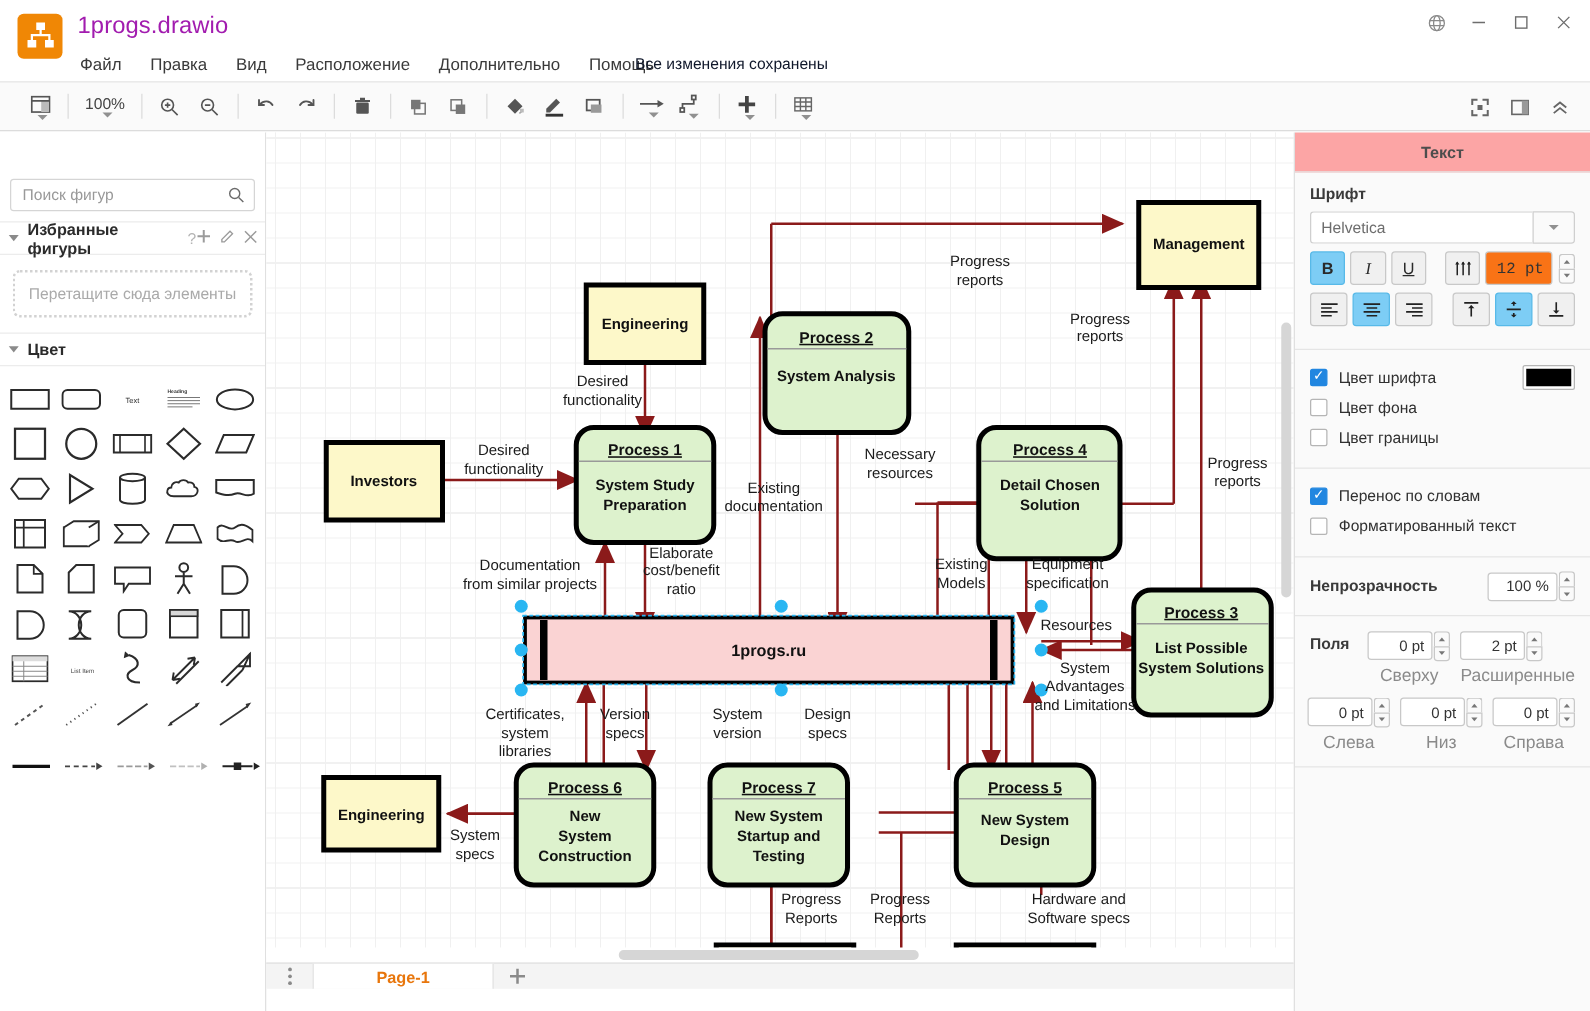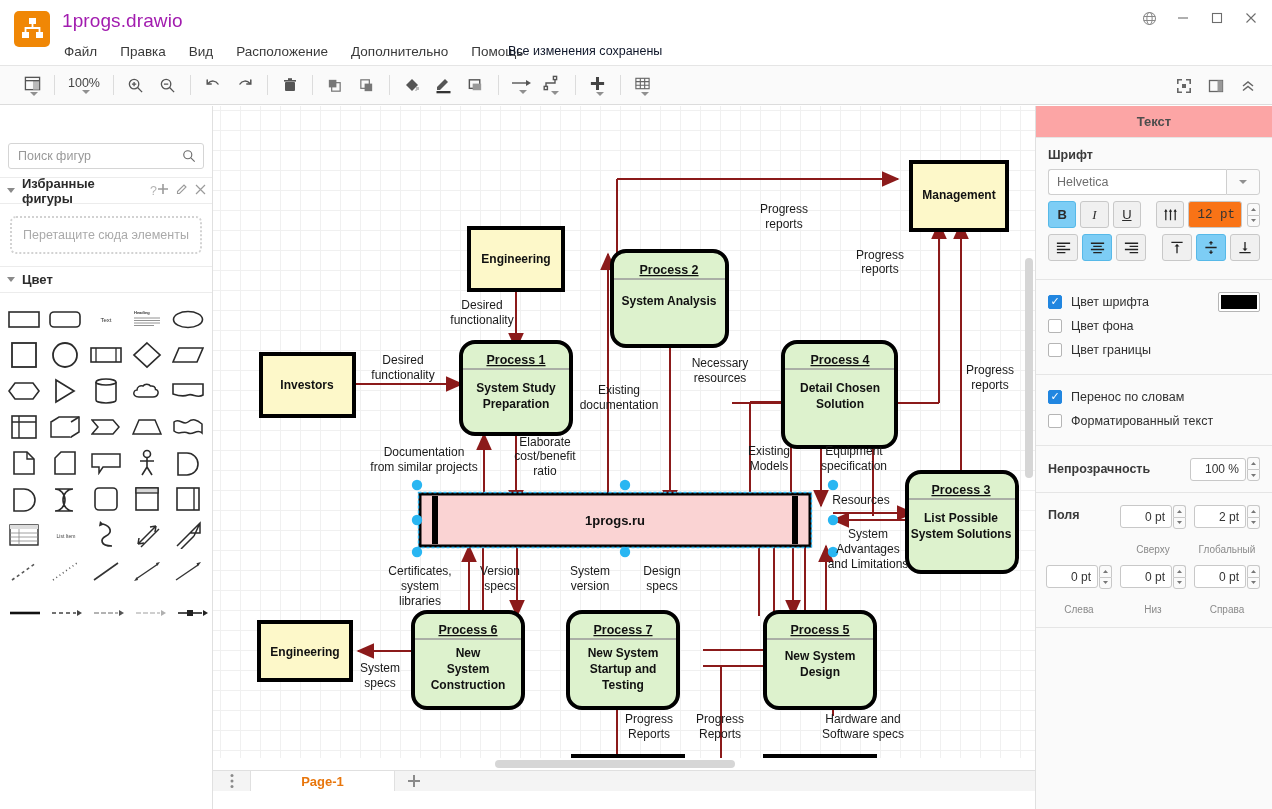--- a/index.html
+++ b/index.html
@@ -192,21 +192,21 @@
   .colorswatch i { display:block; width:100%; height:100%; background:#000; }
   .rp-row { display:flex; align-items:center; height:30px; }
   .rp-rowlabel { font-size:12.5px; color:#3a3a3a; font-weight:700; }
   .numbox {
     width:52px; height:23px; border:1px solid #c8c8c8; border-radius:3px; background:#fff;
     display:flex; align-items:center; justify-content:flex-end; padding-right:6px;
     font-size:12px; color:#333;
   }
   .fieldgrid { display:flex; gap:8px; }
   .fieldcell { text-align:center; }
-  .fieldcell .cap { font-size:10px; color:#8a8a8a; margin-top:14px; }
+  .fieldcell .cap { font-size:14px; color:#8a8a8a; margin-top:2px; }
   .unitwrap { display:flex; align-items:center; }
 </style>
 </head>
 <body>
 
 <div class="app">
 
   <div class="titlebar">
     <div class="logo">
       <svg width="26" height="26" viewBox="0 0 26 26">
@@ -1114,21 +1114,21 @@
                       <path d="M3.5 1L6 4H1z" fill="#777"></path>
                     </svg>
                   </span>
                 <span class="dn">
                     <svg width="7" height="5">
                       <path d="M3.5 4L1 1h5z" fill="#777"></path>
                     </svg>
                   </span>
               </span>
             </span>
-            <div class="cap">Глобальный</div>
+            <div class="cap">Расширенные</div>
           </div>
         </div>
       </div>
       <div class="fieldgrid" style="margin-top:8px;justify-content:flex-end;">
         <div class="fieldcell">
           <span class="unitwrap">
             <span class="numbox">0 pt</span>
             <span class="spin">
               <span class="up">
                   <svg width="7" height="5">

